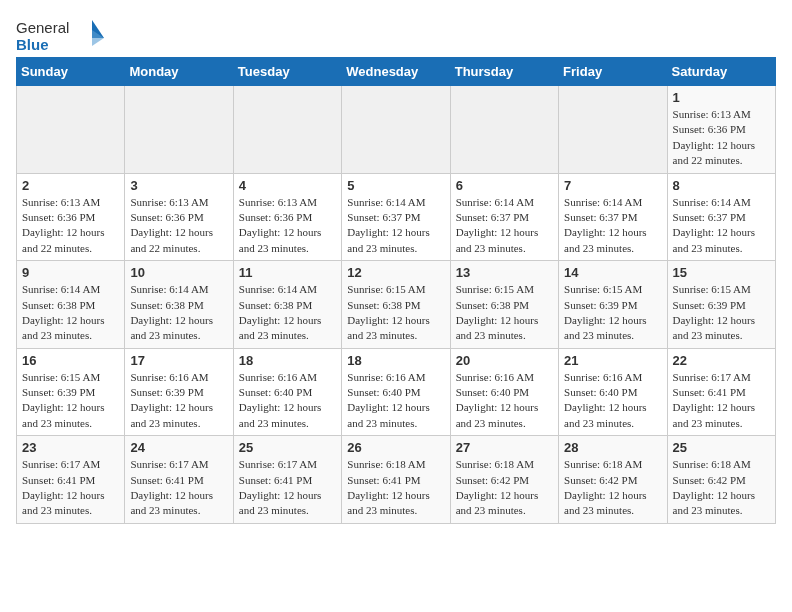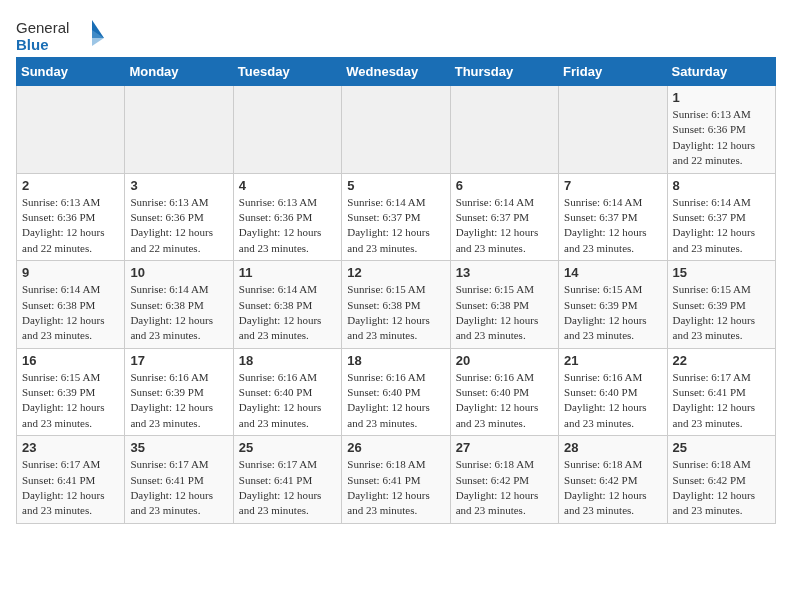--- a/index.html
+++ b/index.html
@@ -210,21 +210,21 @@
           <span class="day-num">22</span>
           <div class="day-info">Sunrise: 6:17 AM<br>Sunset: 6:41 PM<br>Daylight: 12 hours and 23 minutes.</div>
         </td>
       </tr>
       <tr>
         <td>
           <span class="day-num">23</span>
           <div class="day-info">Sunrise: 6:17 AM<br>Sunset: 6:41 PM<br>Daylight: 12 hours and 23 minutes.</div>
         </td>
         <td>
-          <span class="day-num">35</span>
+          <span class="day-num">24</span>
           <div class="day-info">Sunrise: 6:17 AM<br>Sunset: 6:41 PM<br>Daylight: 12 hours and 23 minutes.</div>
         </td>
         <td>
           <span class="day-num">25</span>
           <div class="day-info">Sunrise: 6:17 AM<br>Sunset: 6:41 PM<br>Daylight: 12 hours and 23 minutes.</div>
         </td>
         <td>
           <span class="day-num">26</span>
           <div class="day-info">Sunrise: 6:18 AM<br>Sunset: 6:41 PM<br>Daylight: 12 hours and 23 minutes.</div>
         </td>

